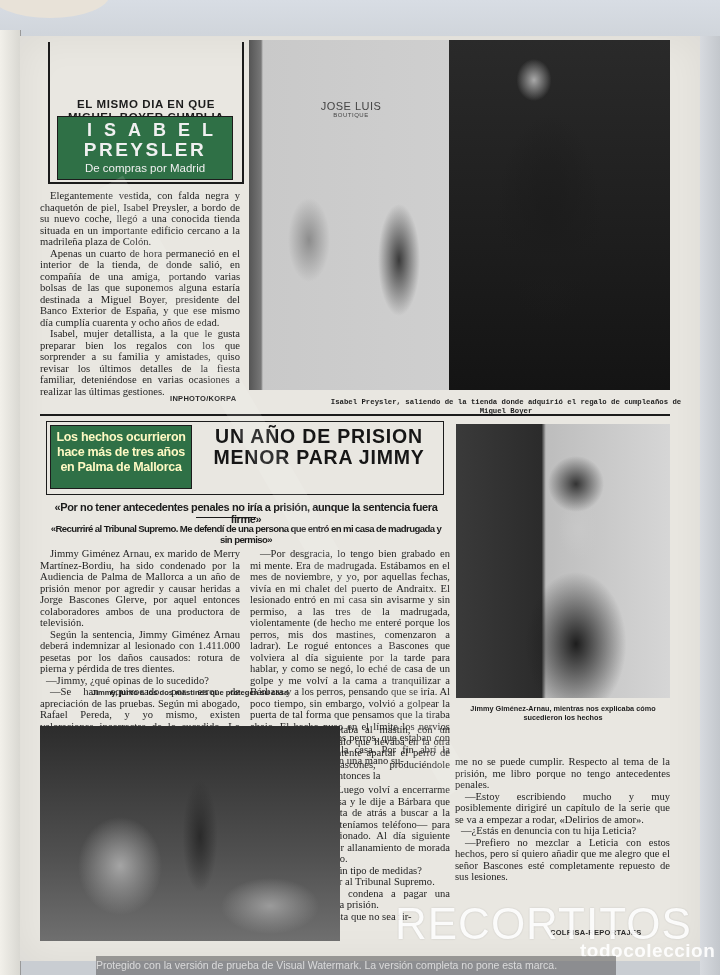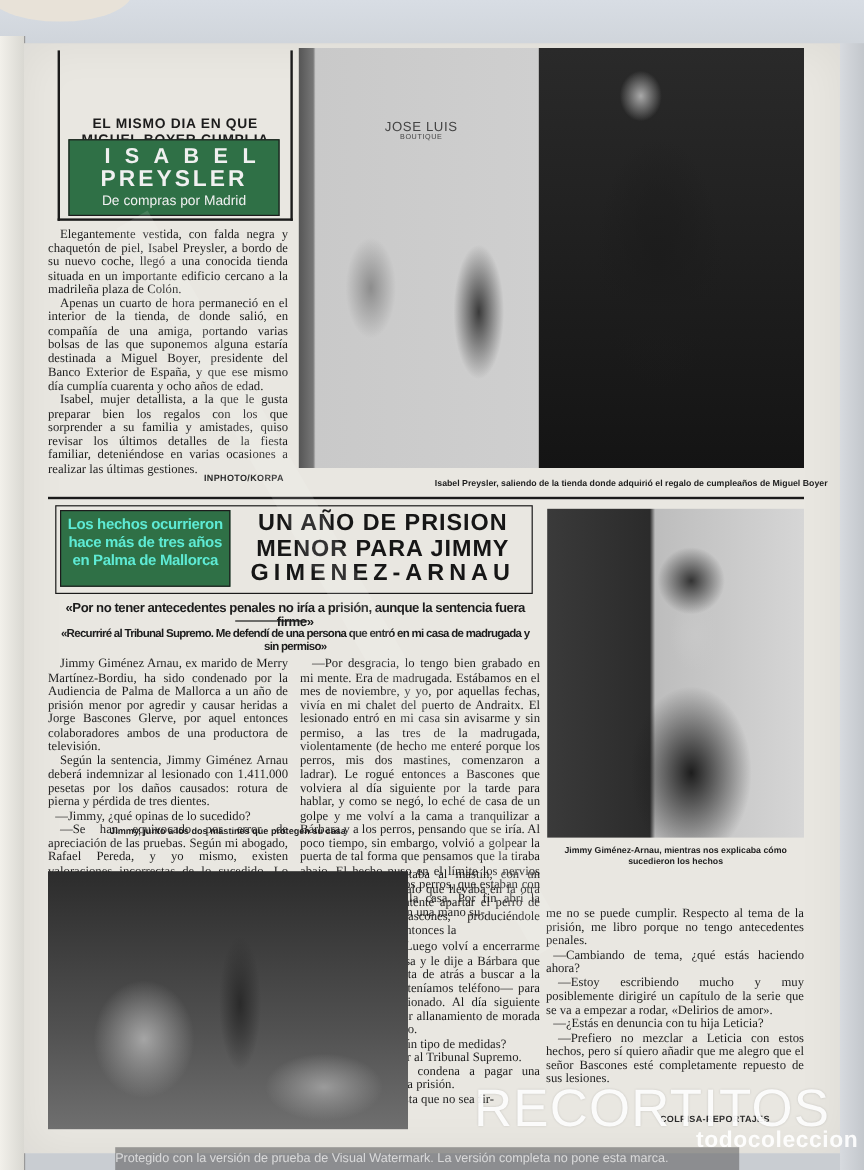--- a/index.html
+++ b/index.html
@@ -82,32 +82,32 @@
     position:absolute; left:62px; top:12px; width:80px; height:30px;
     font-family:"Liberation Sans", sans-serif; font-size:11px; color:#444;
     text-align:center; letter-spacing:0.5px;margin-top:48px;
   }
   .sign small { display:block; font-size:6px; }
   .caption {
     position:absolute; font-family:"Liberation Sans", sans-serif;
     font-weight:bold; font-size:7.3px; line-height:9px; color:#1e1e1e;
     text-align:center;
   }
-  .cap-top { left:316px; top:362px; width:380px; }
+  .cap-top { left:296px; top:362px; width:380px;font-family:Liberation Mono, monospace; }
   .rule {
     position:absolute; background:#1b1b1b;
   }
   
   .header-box-2 {
     position:absolute; left:26px; top:385px; width:396px; height:72px;
     border:1px solid #1b1b1b;
   }
   .green-box-2 {
     position:absolute; left:30px; top:389px; width:142px; height:64px;
-    background:#2f7046; border:1px solid #1c1c1c; color:#5eead4;
+    background:#2f7046; border:1px solid #1c1c1c; color:#fef9c3;
     font-family:"Liberation Sans", sans-serif; font-weight:bold;
     font-size:12.5px; line-height:15px; text-align:center; padding-top:4px;
     letter-spacing:-0.3px; box-sizing:border-box;
   }
   .big-head {
     position:absolute; left:178px; top:390px; width:242px;
     font-family:"Liberation Sans", sans-serif; font-weight:900;
     font-size:19.5px; line-height:20.5px; color:#161616; text-align:center;
     letter-spacing:0.8px;
   }
@@ -208,21 +208,20 @@
 
   <div class="header-box-2"></div>
   <div class="green-box-2">
     <div>Los hechos ocurrieron</div>
     <div>hace más de tres años</div>
     <div>en Palma de Mallorca</div>
   </div>
   <div class="big-head">
     <div>UN AÑO DE PRISION</div>
     <div>MENOR PARA JIMMY</div>
-    <div class="l3">GIMENEZ-ARNAU</div>
   </div>
 
   <div class="pull pull-1">«Por no tener antecedentes penales no iría a prisión, aunque la sentencia fuera firme»</div>
   <div class="rule pull-rule"></div>
   <div class="pull pull-2">«Recurriré al Tribunal Supremo. Me defendí de una persona que entró en mi casa de madrugada y sin permiso»</div>
 
   <div class="body-text col2a">
     <p>Jimmy Giménez Arnau, ex marido de Merry Martínez-Bordiu, ha sido condenado por la Audiencia de Palma de Mallorca a un año de prisión menor por agredir y causar heridas a Jorge Bascones Glerve, por aquel entonces colaboradores ambos de una productora de televisión.</p>
     <p>Según la sentencia, Jimmy Giménez Arnau deberá indemnizar al lesionado con 1.411.000 pesetas por los daños causados: rotura de pierna y pérdida de tres dientes.</p>
     <p class="q">—Jimmy, ¿qué opinas de lo sucedido?</p>
@@ -242,21 +241,20 @@
     <p>—Sí, voy a recurrir al Tribunal Supremo.</p>
     <p class="q">—La sentencia te condena a pagar una indemnización y a ir a prisión.</p>
     <p>—La sentencia hasta que no sea fir-</p>
   </div>
 
   <div class="photo photo-jimmy"></div>
   <div class="caption cap-jimmy">Jimmy Giménez-Arnau, mientras nos explicaba cómo sucedieron los hechos</div>
 
   <div class="body-text col3">
     <p style="text-indent:0">me no se puede cumplir. Respecto al tema de la prisión, me libro porque no tengo antecedentes penales.</p>
-    <p class="q">—Cambiando de tema, ¿qué estás haciendo ahora?</p>
     <p>—Estoy escribiendo mucho y muy posiblemente dirigiré un capítulo de la serie que se va a empezar a rodar, «Delirios de amor».</p>
     <p class="q">—¿Estás en denuncia con tu hija Leticia?</p>
     <p>—Prefiero no mezclar a Leticia con estos hechos, pero sí quiero añadir que me alegro que el señor Bascones esté completamente repuesto de sus lesiones.</p>
   </div>
 
   <div class="caption cap-dogs">Jimmy, junto a los dos mastines que protegen su casa</div>
   <div class="photo photo-dogs"></div>
 
   <div class="credit credit-bottom">COLPISA-REPORTAJES</div>
 

